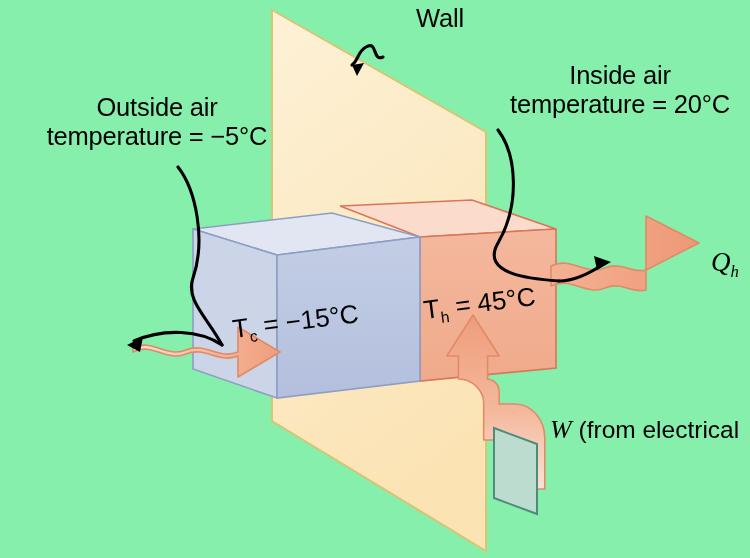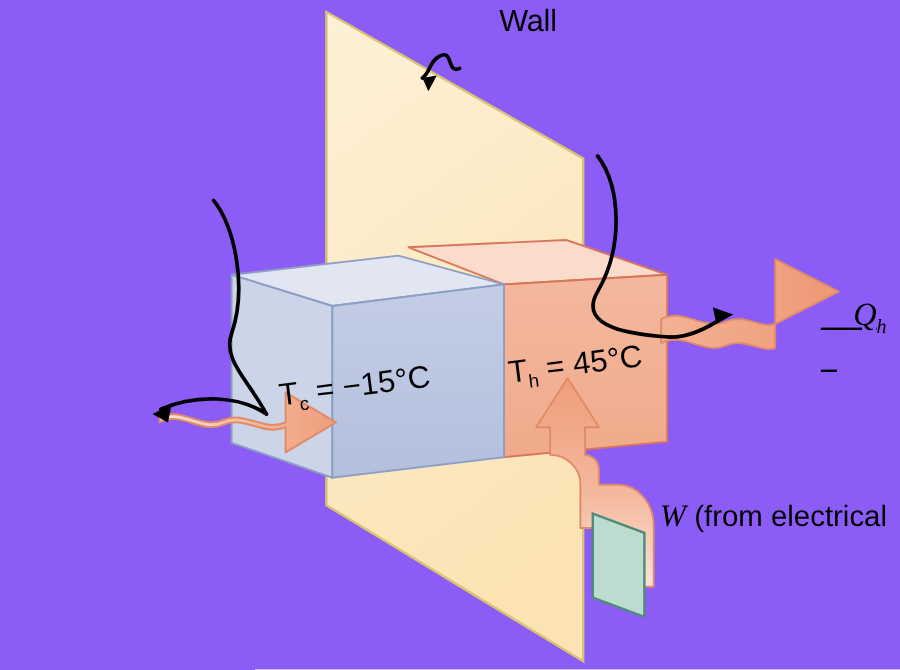--- a/index.html
+++ b/index.html
@@ -1,18 +1,18 @@
 <!DOCTYPE html>
 <html><head>
 <meta charset="utf-8">
 <style>
   html,body{margin:0;padding:0;background:#ffffff;}
   body{width:750px;height:558px;overflow:hidden;
        font-family:"Liberation Sans",sans-serif;color:#000;}
-  #stage{position:relative;width:750px;height:558px;background:#8b5cf6;}
+  #stage{position:relative;width:750px;height:558px;background:#86efac;}
   #art{position:absolute;left:0;top:0;}
   .lbl{position:absolute;white-space:pre;line-height:1.12;}
   .title-lbl{font-size:25.5px;letter-spacing:-0.2px;}
   .center{text-align:center;}
   .qlbl{font-family:"Liberation Serif",serif;font-style:italic;font-size:27px;}
   .qlbl sub{font-size:0.62em;font-style:italic;}
   .tlbl{font-size:26px;white-space:nowrap;}
   .tlbl sub{font-size:0.6em;}
   .wlbl{font-size:24.5px;text-align:center;line-height:1.18;}
   .wlbl i{font-family:"Liberation Serif",serif;font-style:italic;font-size:1.06em;}
@@ -136,24 +136,28 @@
       <polygon points="352,65 364,63 357,76"></polygon>
       <polygon points="127,345 143,337 140,352"></polygon>
       <polygon points="611,262 594,256 597,270"></polygon>
     </g>
 
     <path d="M559,281 C576,281 592,272 605,263" fill="none" stroke="#000" stroke-width="3.1" stroke-linecap="round"></path>
   </svg>
 
   <div class="lbl title-lbl center" style="left:390px;top:4px;width:100px;">Wall</div>
 
+  <div class="lbl title-lbl center" style="left:32px;top:93px;width:250px;">Outside air
+temperature = −5°C</div>
+
+  <div class="lbl title-lbl center" style="left:494px;top:61px;width:252px;">Inside air
+temperature = 20°C</div>
 
 
-
-  <div class="lbl qlbl" style="left:684px;top:217px;text-decoration:underline;">
+  <div class="lbl qlbl" style="left:684px;top:217px;">
     <span>Q</span><sub>h</sub>
   </div>
 
   <div class="lbl tlbl" style="left:233px;top:315px;transform:rotate(-7.2deg);transform-origin:0 50%;">
     <span>T</span><sub>c</sub><span> = −15°C</span>
   </div>
 
   <div class="lbl tlbl" style="left:424px;top:296px;transform:rotate(-7.2deg);transform-origin:0 50%;">
     <span>T</span><sub>h</sub><span> = 45°C</span>
   </div>

